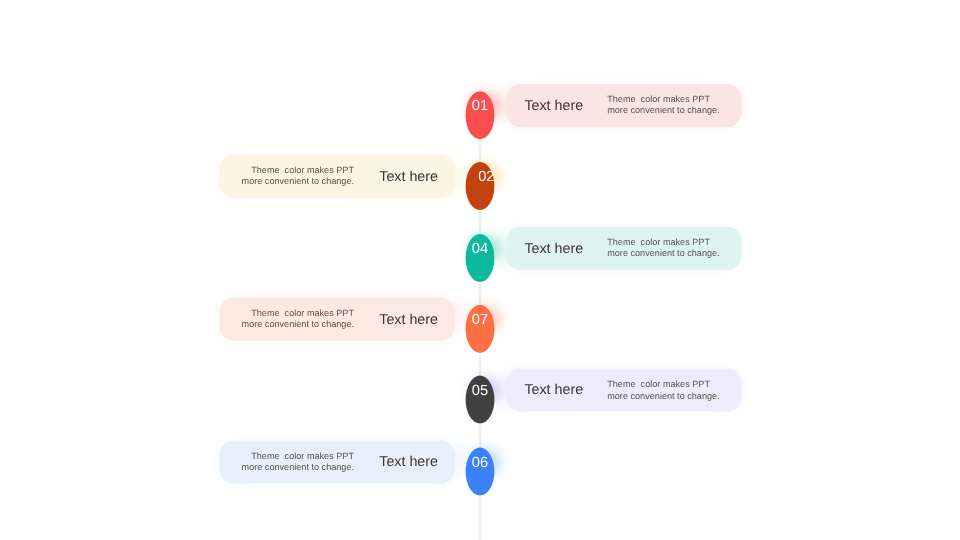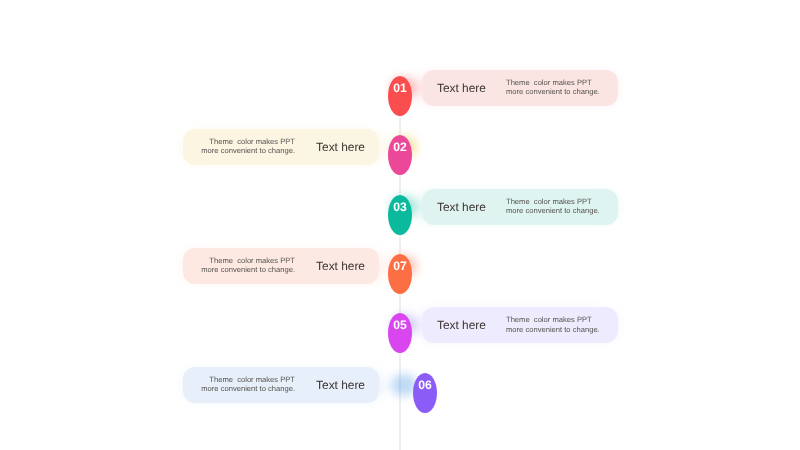--- a/index.html
+++ b/index.html
@@ -10,21 +10,21 @@
   }
   .stage{position:relative;width:800px;height:450px;overflow:hidden;}
 
   .axis{position:absolute;left:399.3px;top:87px;width:1.4px;height:363px;background:#f0eeee;}
 
   .row{position:absolute;left:0;width:800px;height:0;}
 
   .node{
     position:absolute;left:388px;top:-12px;
     width:24px;height:40px;border-radius:50%;
-    color:#ffffff;font-size:12.2px;font-weight:bold;
+    color:#ffffff;font-size:12.2px;font-weight:normal;
     text-align:center;line-height:24px;
     z-index:3;
   }
   .glow{
     position:absolute;left:391px;top:-11px;
     width:26px;height:22px;border-radius:50%;
     z-index:1;opacity:0.38;filter:blur(5px);
   }
   .cardshadow{
     position:absolute;top:-14px;height:28px;width:201px;border-radius:14px;
@@ -84,36 +84,36 @@
 
   <div class="row left" style="top:147.06px">
     <div class="cardshadow" style="background: rgb(251, 245, 226);"></div>
     <div class="glow" style="background: rgb(241, 184, 28);"></div>
     <div class="card" style="background: rgb(251, 245, 226);">
       <div class="subpanel"></div>
       <div class="title">Text here</div>
       <div class="desc">Theme  color makes PPT
 more convenient to change.</div>
     </div>
-    <div class="node" style="background: #ec4899;">
+    <div class="node" style="background: #c2410c; text-align: right;">
       <span>02</span>
     </div>
   </div>
 
   <div class="row right" style="top:206.52px">
     <div class="cardshadow" style="background: rgb(222, 244, 240);"></div>
     <div class="glow" style="background: rgb(11, 186, 157);"></div>
     <div class="card" style="background: rgb(222, 244, 240);">
       <div class="subpanel"></div>
       <div class="title">Text here</div>
       <div class="desc">Theme  color makes PPT
 more convenient to change.</div>
     </div>
     <div class="node" style="background: rgb(11, 186, 157);">
-      <span>03</span>
+      <span>04</span>
     </div>
   </div>
 
   <div class="row left" style="top:265.98px">
     <div class="cardshadow" style="background: rgb(253, 233, 226);"></div>
     <div class="glow" style="background: rgb(252, 110, 68);"></div>
     <div class="card" style="background: rgb(253, 233, 226);">
       <div class="subpanel"></div>
       <div class="title">Text here</div>
       <div class="desc">Theme  color makes PPT
@@ -126,32 +126,32 @@
 
   <div class="row right" style="top:325.44px">
     <div class="cardshadow" style="background: rgb(237, 235, 253);"></div>
     <div class="glow" style="background: rgb(139, 128, 234);"></div>
     <div class="card" style="background: rgb(237, 235, 253);">
       <div class="subpanel"></div>
       <div class="title">Text here</div>
       <div class="desc">Theme  color makes PPT
 more convenient to change.</div>
     </div>
-    <div class="node" style="background: #d946ef;">
+    <div class="node" style="background: #404040;">
       <span>05</span>
     </div>
   </div>
 
   <div class="row left" style="top:384.9px">
     <div class="cardshadow" style="background: rgb(230, 239, 250);"></div>
     <div class="glow" style="background: rgb(83, 157, 229);"></div>
     <div class="card" style="background: rgb(230, 239, 250);">
       <div class="subpanel"></div>
       <div class="title">Text here</div>
       <div class="desc">Theme  color makes PPT
 more convenient to change.</div>
     </div>
-    <div class="node" style="background: #8b5cf6; margin-left: 25px;">
+    <div class="node" style="background: #3b82f6;">
       <span>06</span>
     </div>
   </div>
 
 </div>
 
 </body></html>

